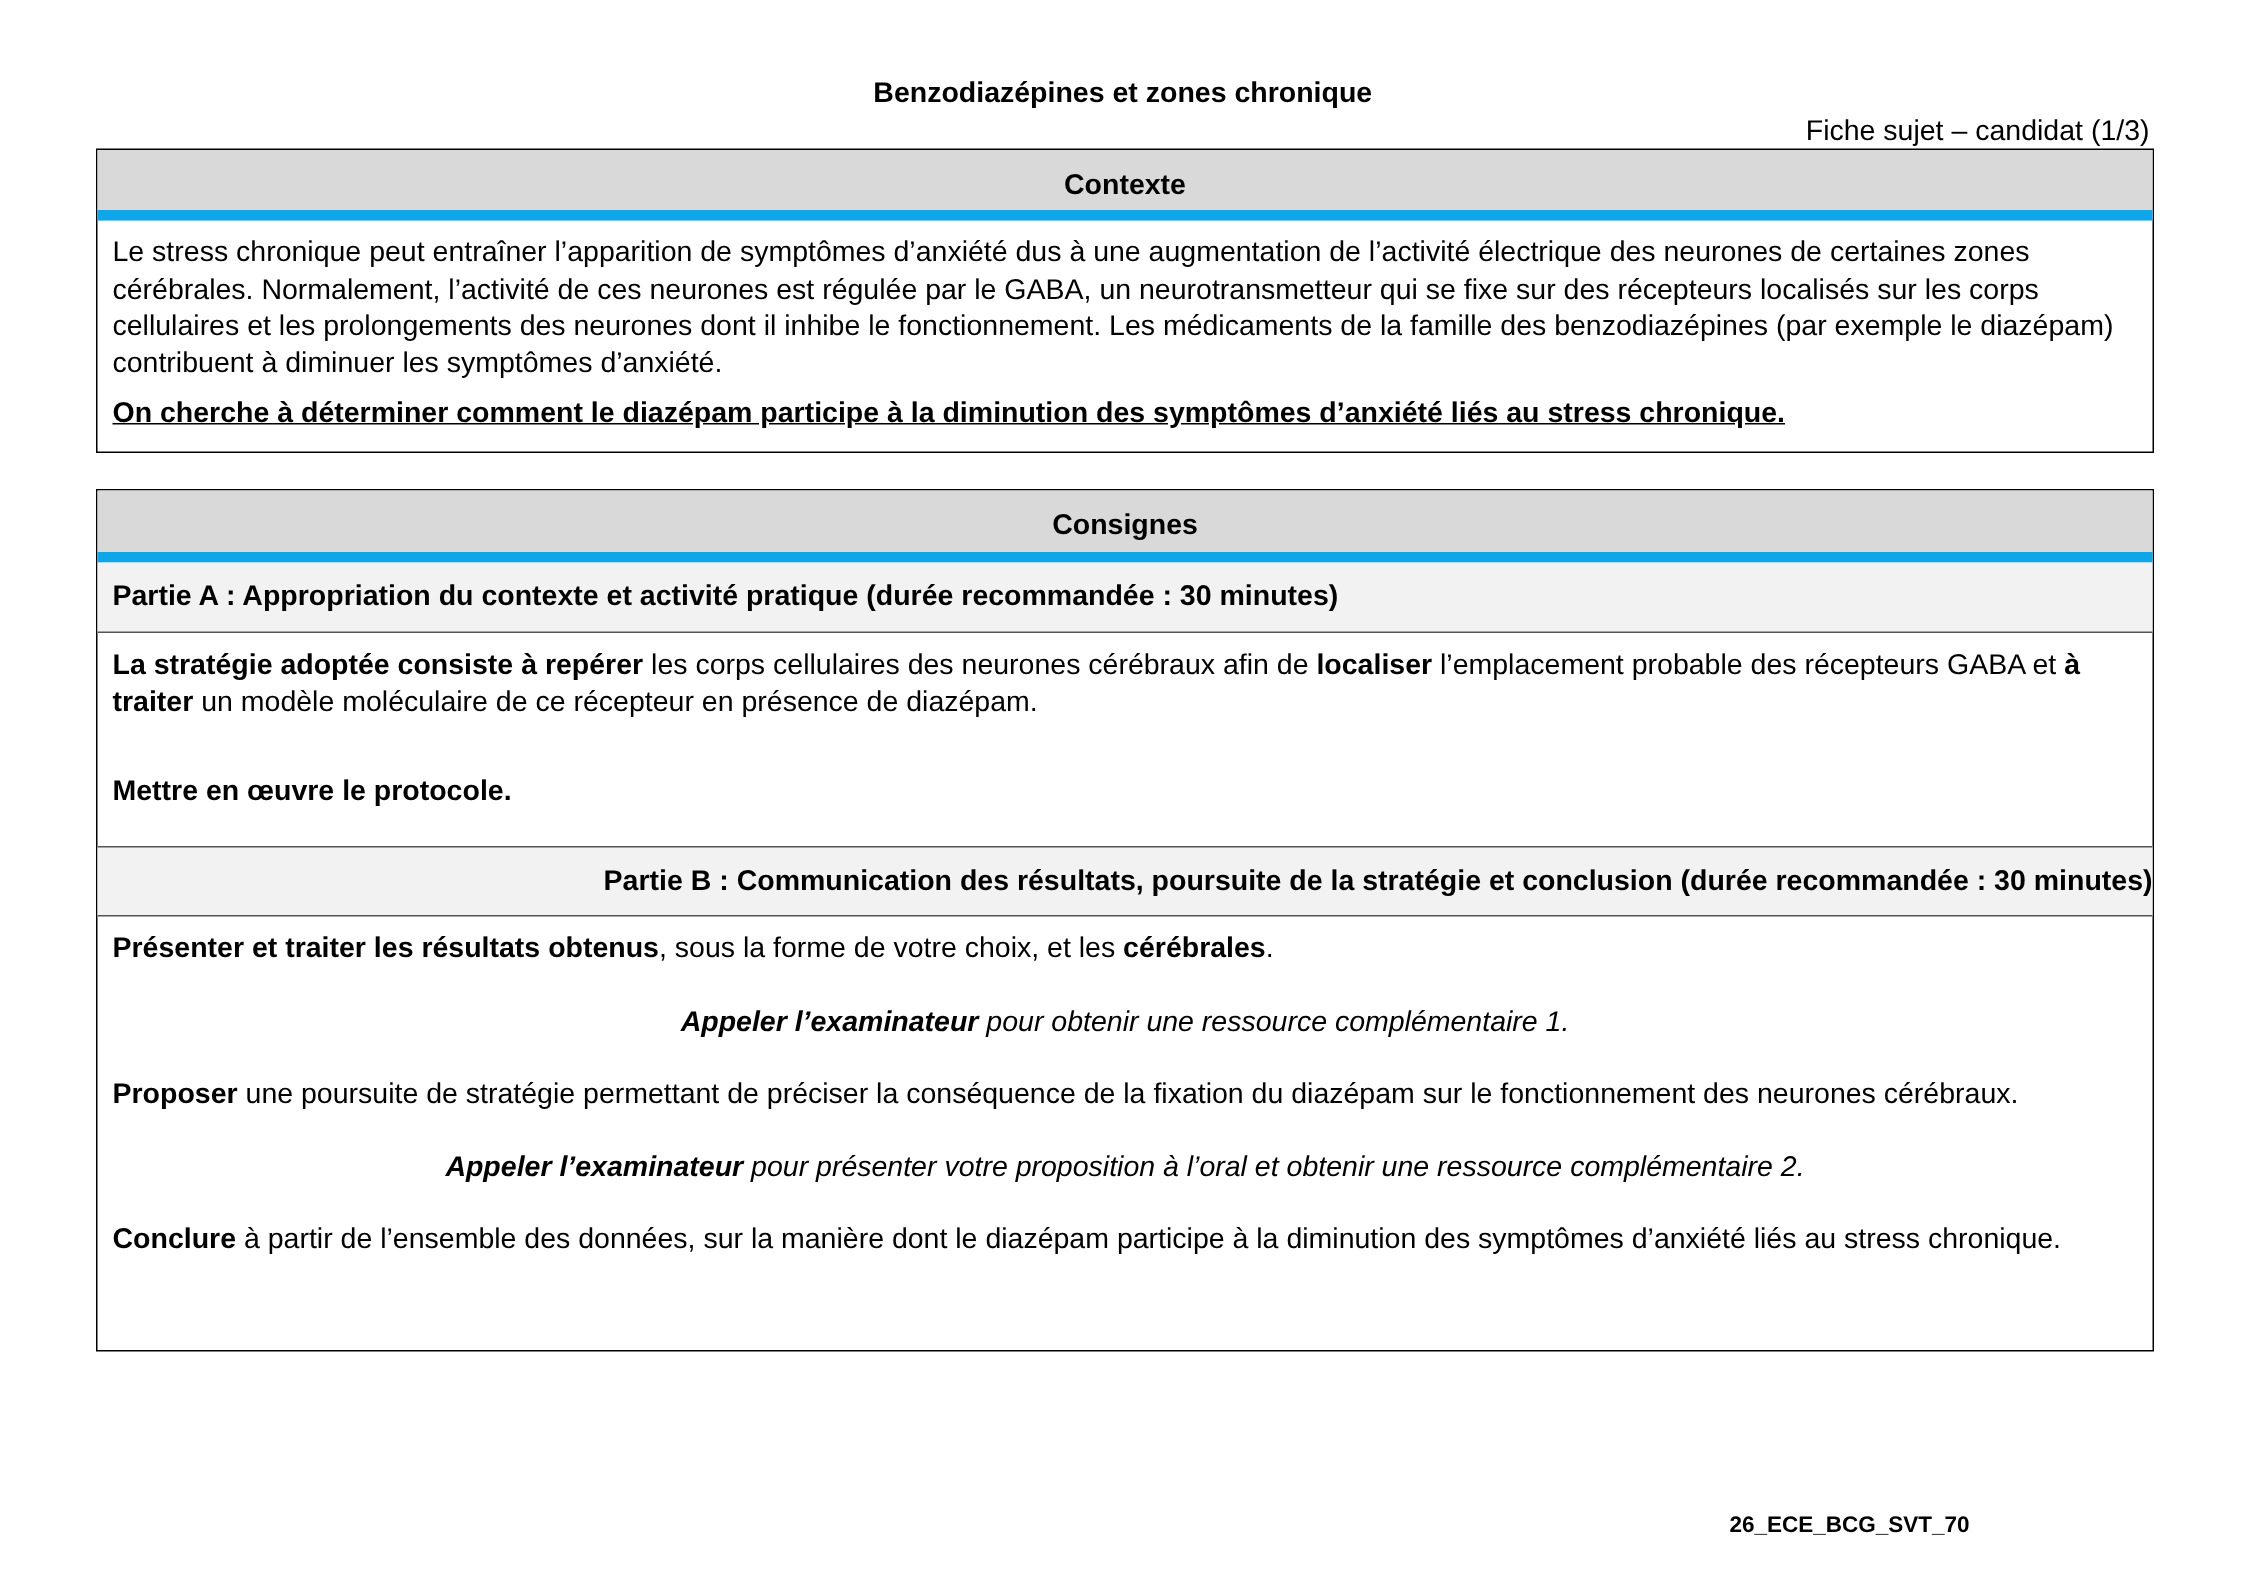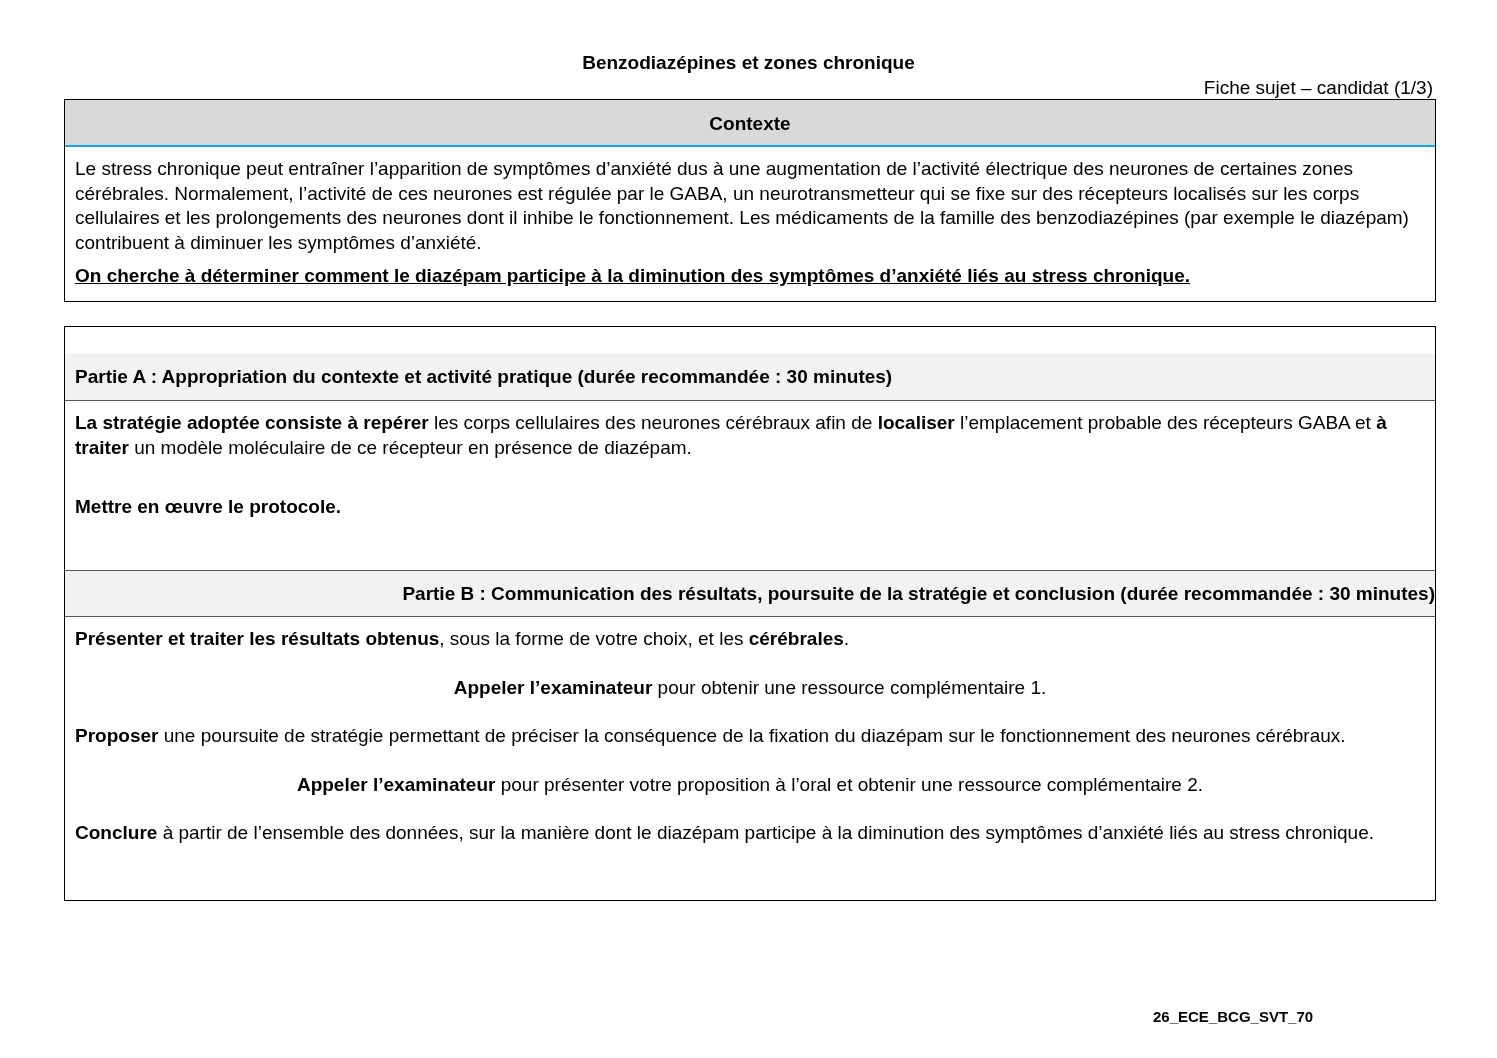--- a/index.html
+++ b/index.html
@@ -43,41 +43,40 @@
     }
     .box-consignes {
       top: 326px;
       height: 575px;
     }
     .hdr {
       background: #d9d9d9;
       text-align: center;
       font-weight: bold;
       font-size: 19px;
-      border-bottom: 2px solid #0ea5e9;
+      border-bottom: 7px solid #0ea5e9;
       box-sizing: border-box;
     }
     .hdr-context {
       height: 47px;
       line-height: 47px;
     }
     .hdr-consignes {
       height: 48px;
       line-height: 48px;
     }
     .part-hdr {
       background: #f2f2f2;
       font-weight: bold;
       font-size: 19px;
       padding-left: 10px;
       border-bottom: 1.5px solid #555;
       box-sizing: border-box;
       height: 47px;
       line-height: 46px;
-      margin-top: 27px;
     }
     .part-hdr-b {
       border-top: 1.5px solid #555;
       text-align: right;
     }
     .cell {
       font-size: 19px;
       line-height: 24.5px;
       padding: 2px 10px;
     }
@@ -100,20 +99,21 @@
       left: 10px;
       bottom: 24px;
       font-weight: bold;
     }
     .b-body {
       padding-top: 10px;
     }
     .b-line { margin: 0; }
     .b-center {
       text-align: center;
+      font-style: italic;
     }
     .mt24 { margin-top: 24px; }
     b { font-weight: bold; }
     .footer-code {
       position: absolute;
       top: 1008px;
       left: 1153px;
       font-weight: bold;
       font-size: 15px;
     }
@@ -126,20 +126,21 @@
 
 <section class="box box-context">
   <div class="hdr hdr-context">Contexte</div>
   <div class="cell ctx-body">
     <div>Le stress chronique peut entraîner l’apparition de symptômes d’anxiété dus à une augmentation de l’activité électrique des neurones de certaines zones cérébrales. Normalement, l’activité de ces neurones est régulée par le GABA, un neurotransmetteur qui se fixe sur des récepteurs localisés sur les corps cellulaires et les prolongements des neurones dont il inhibe le fonctionnement. Les médicaments de la famille des benzodiazépines (par exemple le diazépam) contribuent à diminuer les symptômes d’anxiété.</div>
     <div class="ctx-question">On cherche à déterminer comment le diazépam participe à la diminution des symptômes d’anxiété liés au stress chronique.</div>
   </div>
 </section>
 
 <section class="box box-consignes">
+  <div class="hdr hdr-consignes">Consignes</div>
 
   <div class="part-hdr">Partie A : Appropriation du contexte et activité pratique (durée recommandée : 30 minutes)</div>
   <div class="cell a-body">
     <div><b>La stratégie adoptée consiste à repérer</b><span> les corps cellulaires des neurones cérébraux afin de </span><b>localiser</b><span> l’emplacement probable des récepteurs GABA et </span><b>à traiter</b><span> un modèle moléculaire de ce récepteur en présence de diazépam.</span></div>
     <div class="a-protocol">Mettre en œuvre le protocole.</div>
   </div>
 
   <div class="part-hdr part-hdr-b">Partie B : Communication des résultats, poursuite de la stratégie et conclusion (durée recommandée : 30 minutes)</div>
   <div class="cell b-body">
     <p class="b-line"><b>Présenter et traiter les résultats obtenus</b><span>, sous la forme de votre choix, et les </span><b>cérébrales</b><span>.</span></p>

